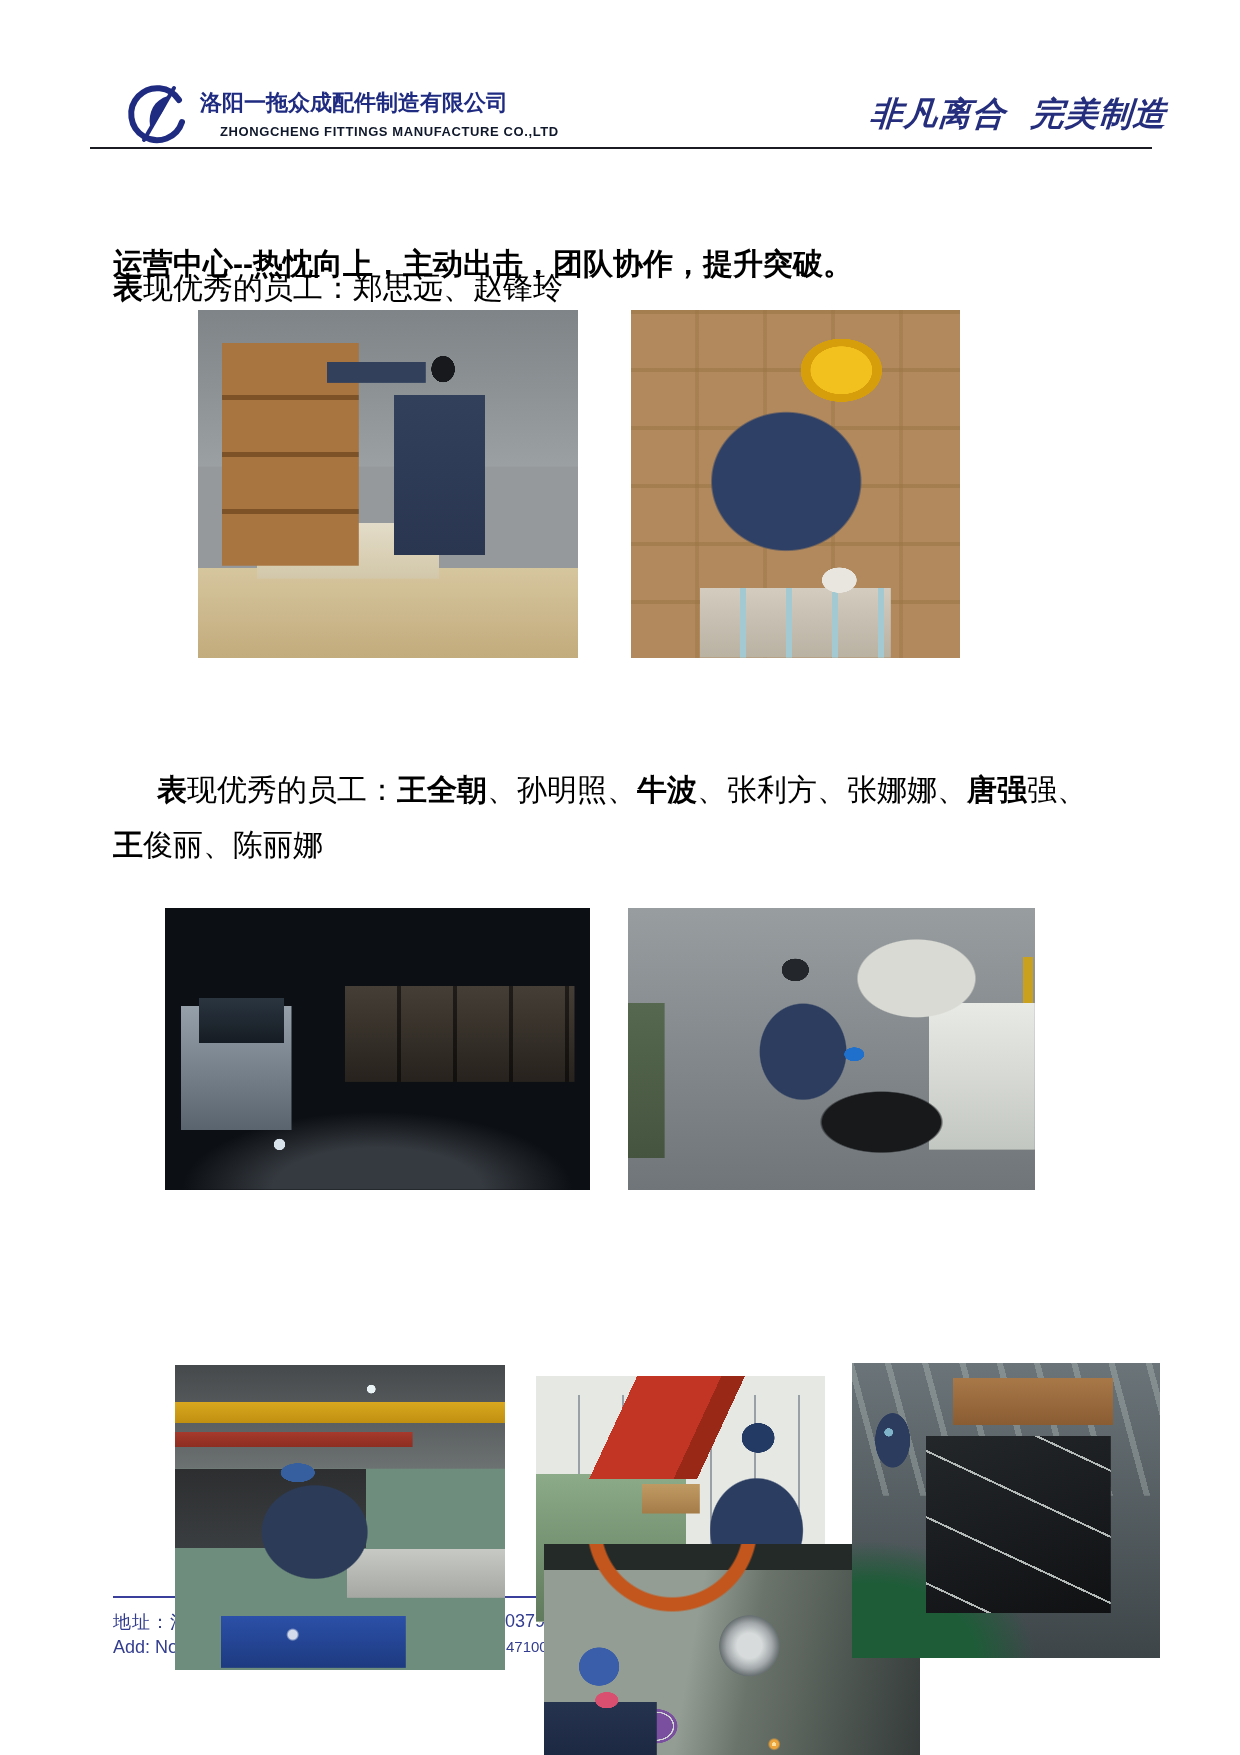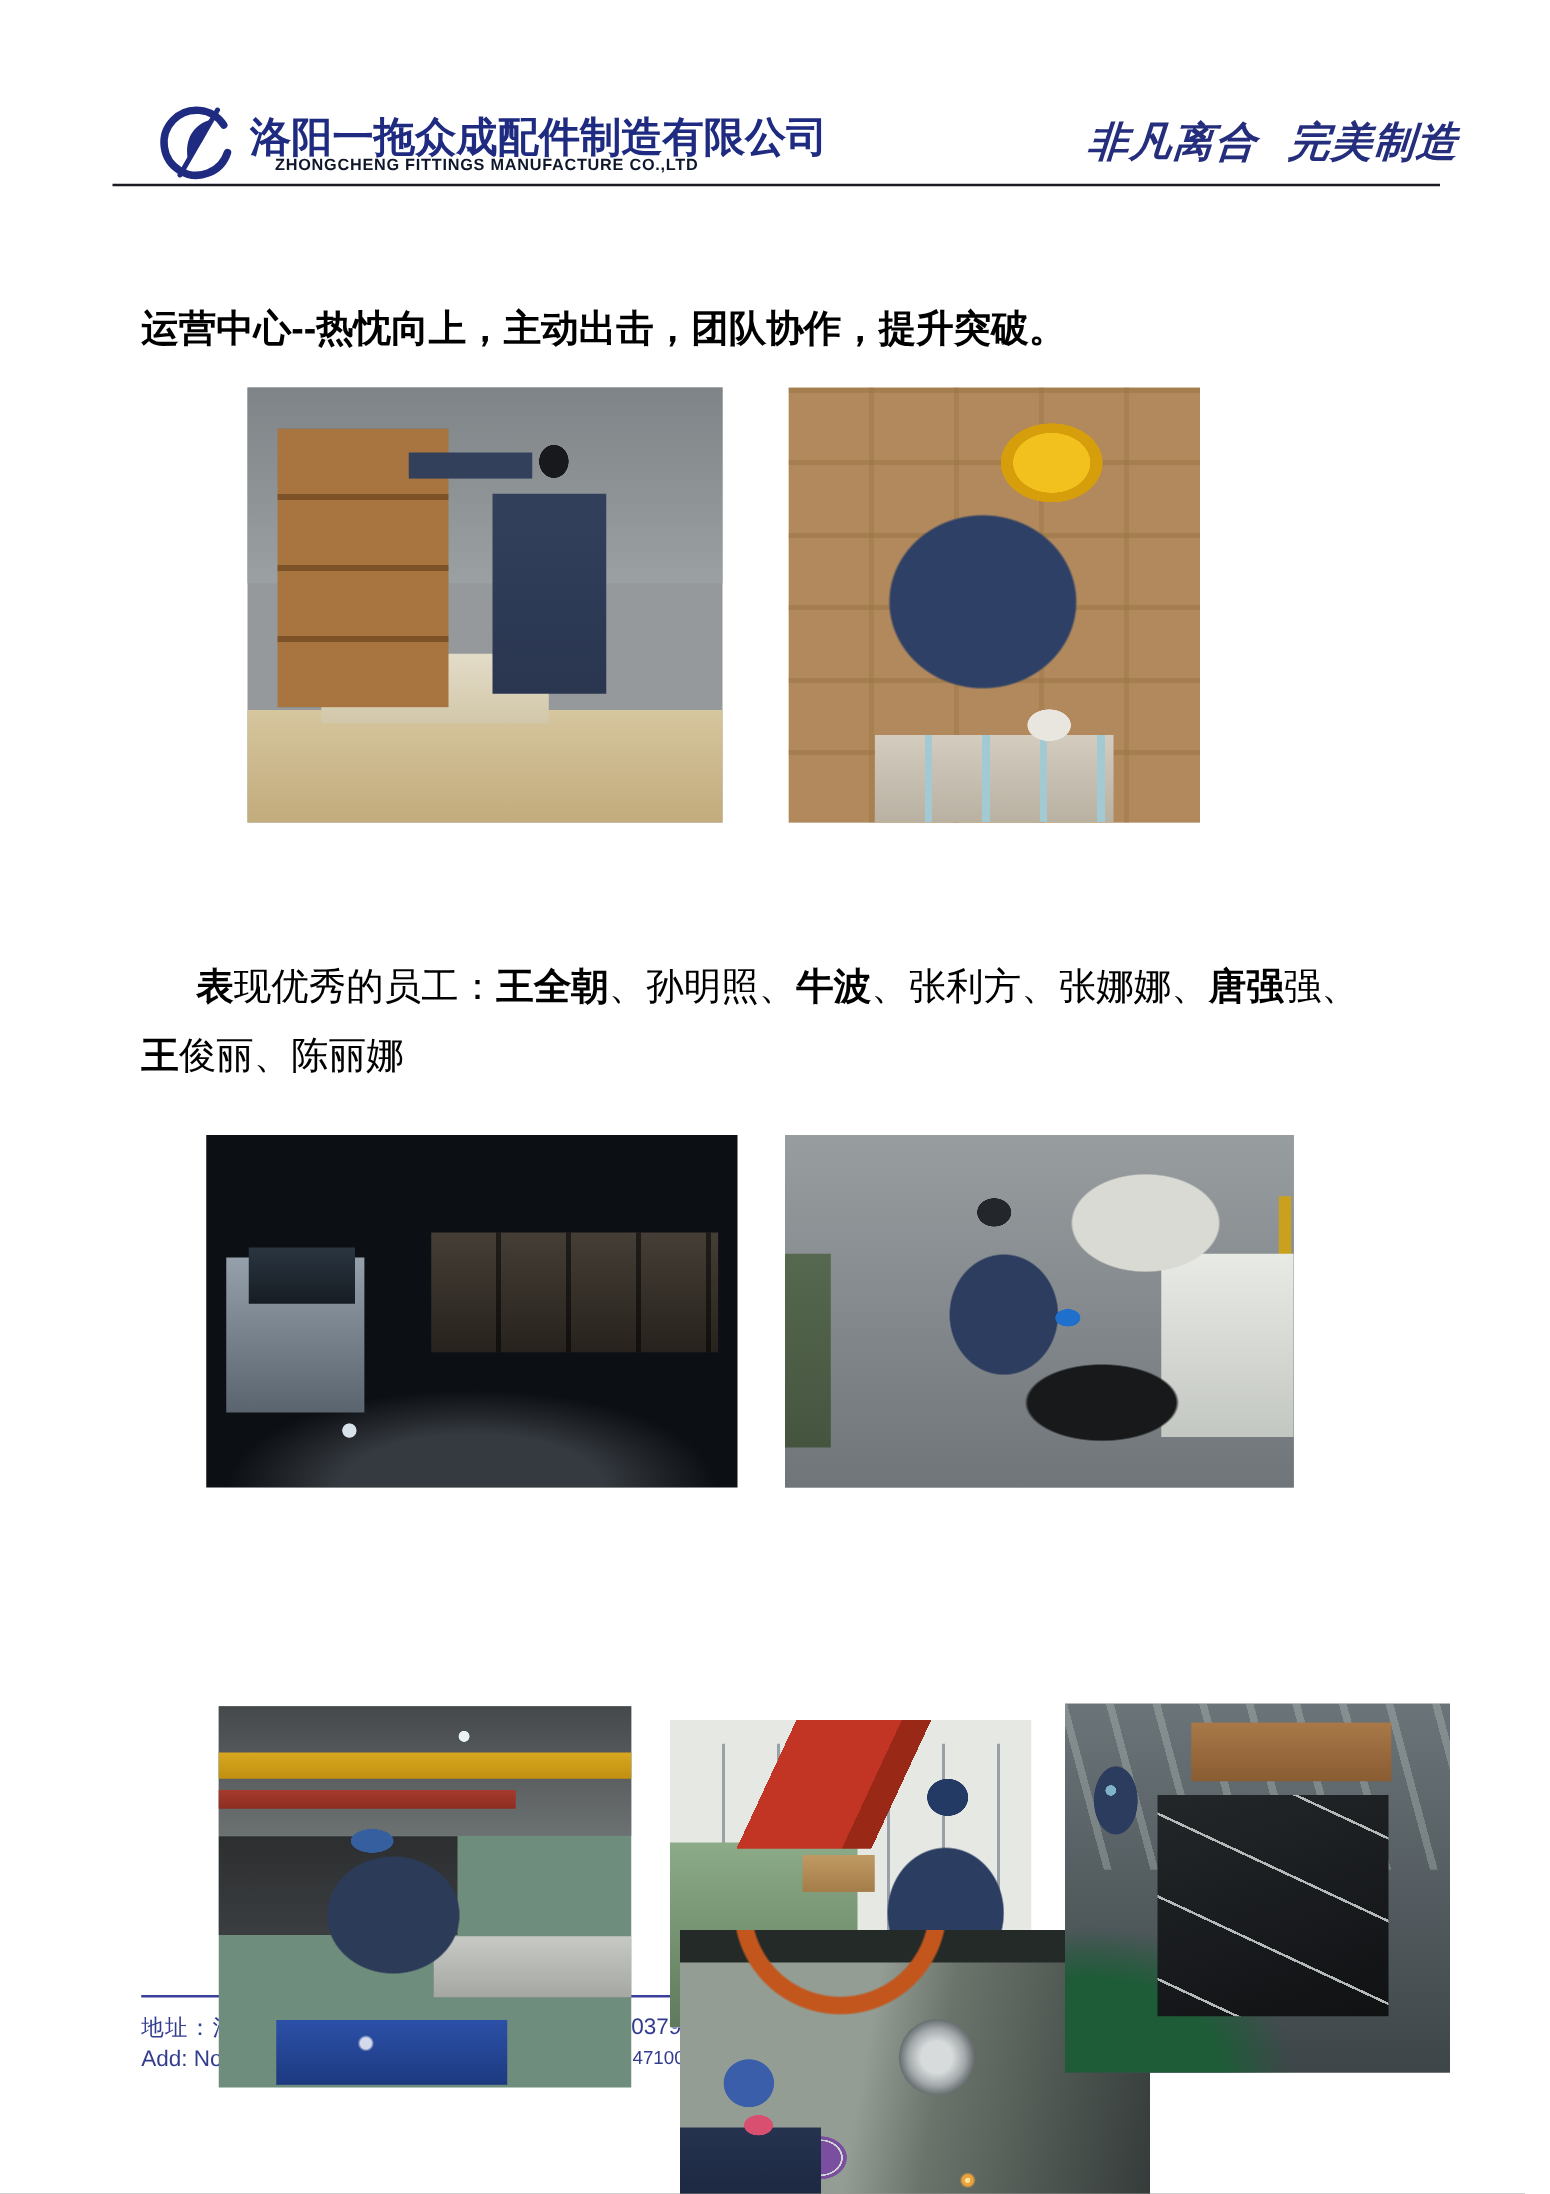--- a/index.html
+++ b/index.html
@@ -2,21 +2,21 @@
 <html><head>
 <meta charset="utf-8">
 <style>
   html,body{margin:0;padding:0;background:#888;}
   .page{
     position:relative;width:1240px;height:1755px;margin:0 auto;background:#ffffff;
     overflow:hidden;font-family:"Liberation Sans","DejaVu Sans",sans-serif;color:#000;
   }
   
   .logo-mark{position:absolute;left:124px;top:82px;width:66px;height:66px;}
-  .logo-zh{position:absolute;left:200px;top:88px;font-size:33px;font-weight:700;color:#1e2b80;
+  .logo-zh{position:absolute;left:200px;top:88px;font-size:22px;font-weight:700;color:#1e2b80;
     letter-spacing:0px;white-space:nowrap;}
   .logo-en{position:absolute;left:220px;top:124px;font-size:13px;font-weight:700;color:#0f172a;
     letter-spacing:0.6px;white-space:nowrap;}
   .slogan{position:absolute;left:870px;top:92px;width:284px;text-align:right;font-size:33px;
     font-weight:700;font-style:italic;color:#252e7d;font-family:"DejaVu Serif","Liberation Serif",serif;
     white-space:pre;letter-spacing:1px;transform:skewX(-4deg);}
   .header-rule{position:absolute;left:90px;top:147px;width:1062px;height:2px;background:#1b1b24;}
   
   .line{position:absolute;left:113px;font-size:30px;line-height:36px;white-space:nowrap;color:#000;}
   .heading{font-weight:700;}
@@ -150,20 +150,21 @@
     <path d="M55 18 A26 26 0 1 0 58 40" fill="none" stroke="#1e2b80" stroke-width="6" stroke-linecap="round"></path>
     <path d="M50 6 L20 58" fill="none" stroke="#1e2b80" stroke-width="4" stroke-linecap="round"></path>
     <path d="M44 14 C30 18 24 30 26 44 C36 36 42 26 44 14 Z" fill="#1e2b80"></path>
   </svg>
   <div class="logo-zh">洛阳一拖众成配件制造有限公司</div>
   <div class="logo-en">ZHONGCHENG FITTINGS MANUFACTURE CO.,LTD</div>
   <div class="slogan">非凡离合  完美制造</div>
   <div class="header-rule"></div>
 
   <div class="line heading" style="top:222px;margin-top:24px;">运营中心--热忱向上，主动出击，团队协作，提升突破。</div>
+  <div class="line" style="top:270px;"><span class="b">表</span><span>现优秀的员工：郑思远、赵锋玲</span></div>
 
   <div class="ph ph-a" style="left:198px;top:310px;width:380px;height:348px;"></div>
   <div class="ph ph-b" style="left:631px;top:310px;width:329px;height:348px;"></div>
 
   <div class="line" style="top:772px;margin-left:44px;"><span class="b">表</span><span>现优秀的员工：</span><span class="b">王全朝</span><span>、孙明照、</span><span class="b">牛波</span><span>、张利方、张娜娜、</span><span class="b">唐强</span><span>强、</span></div>
   <div class="line" style="top:827px;"><span class="b">王</span><span>俊丽、陈丽娜</span></div>
 
   <div class="ph ph-c" style="left:165px;top:908px;width:425px;height:282px;"></div>
   <div class="ph ph-d" style="left:628px;top:908px;width:407px;height:282px;"></div>
 

